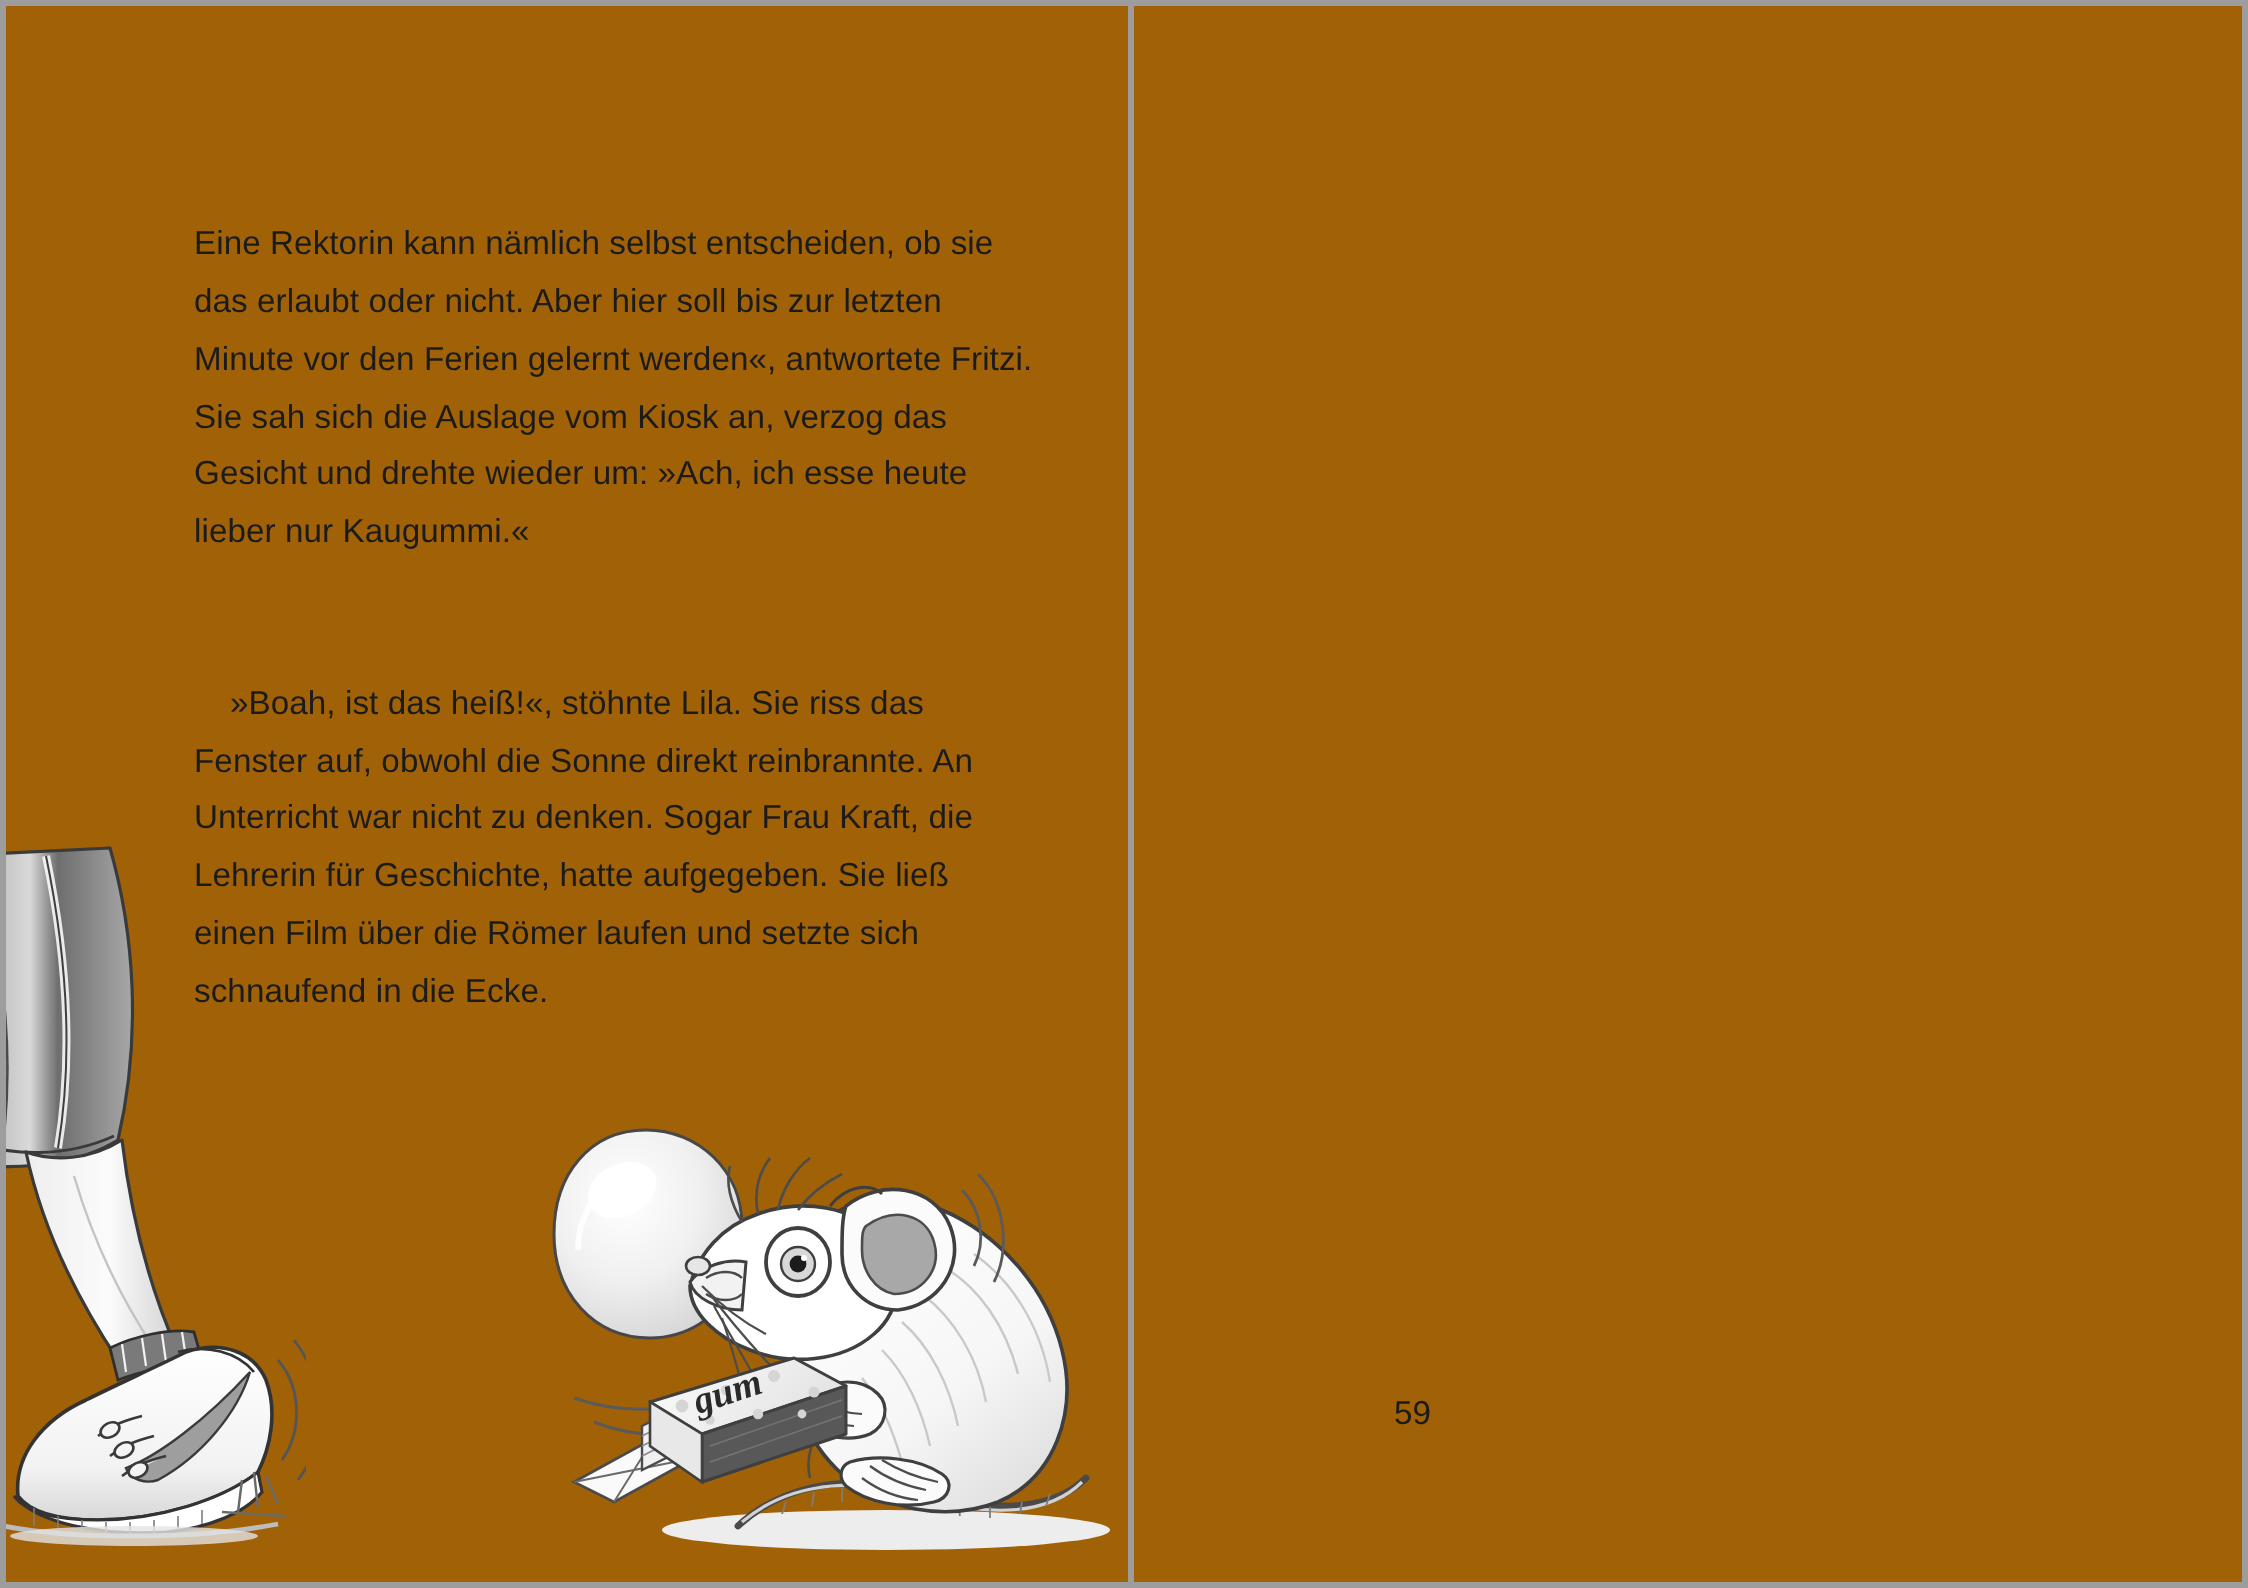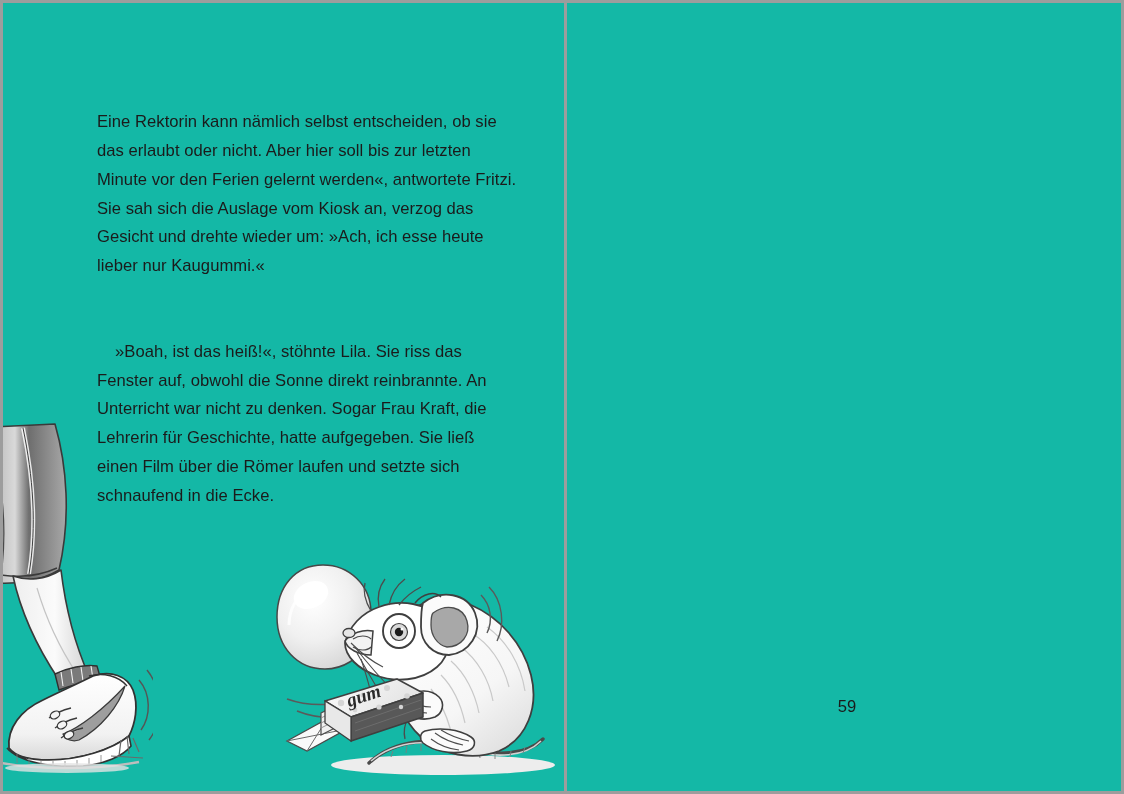--- a/index.html
+++ b/index.html
@@ -8,21 +8,21 @@
     background: #ffffff;
   }
   body {
     font-family: "Liberation Sans", sans-serif;
   }
 
   #book-spread {
     position: relative;
     width: 1124px;
     height: 794px;
-    background: #14b8a6;
+    background: #a16207;
     box-sizing: border-box;
     border-top: 3px solid #9d9d9d;
     border-bottom: 3px solid #9d9d9d;
     border-left: 3px solid #9d9d9d;
     border-right: 3px solid #9d9d9d;
     overflow: hidden;
   }
 
   
   .gutter-divider {
@@ -57,21 +57,21 @@
     width: 420px;
   }
   .para { margin: 0; }
   .para.indent { text-indent: 18px; }
 
   .page-number {
     position: absolute;
     left: 0;
     right: 0;
     top: 694px;
-    text-align: center;
+    text-align: left;
     font-size: 16.6px;
     color: #1b1b1b;
   }
   .page-right .page-number { left: 130px; right: 130px; }
 
   
   .illustration {
     position: absolute;
   }
   #illustration-leg-sneaker {

